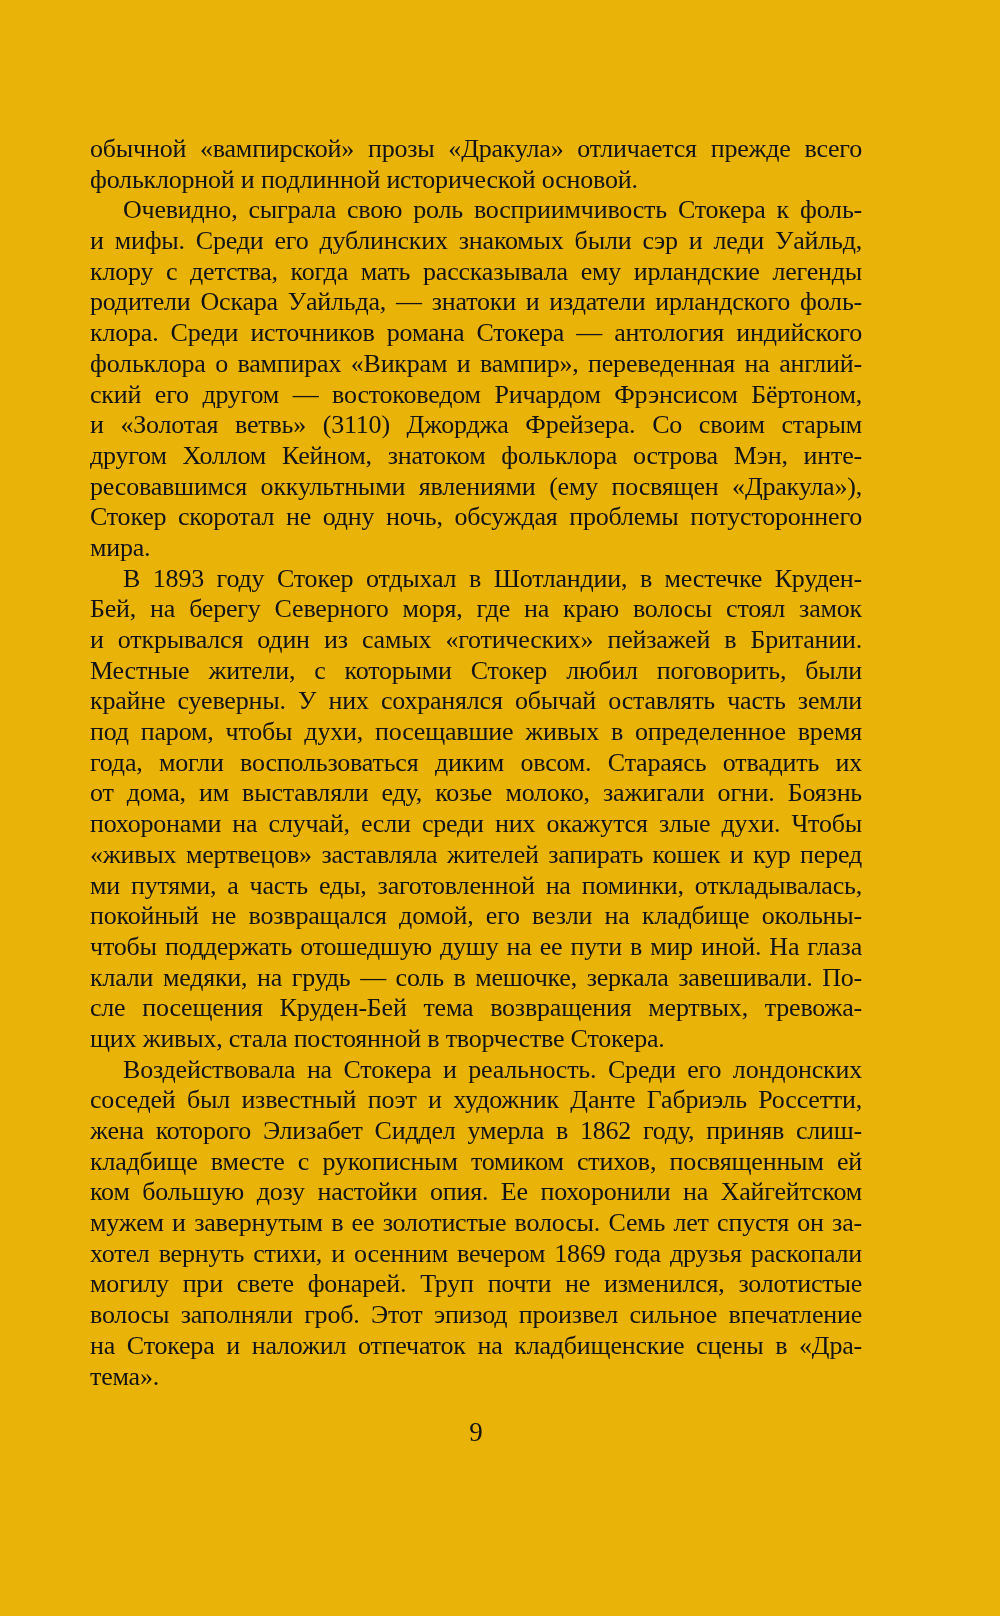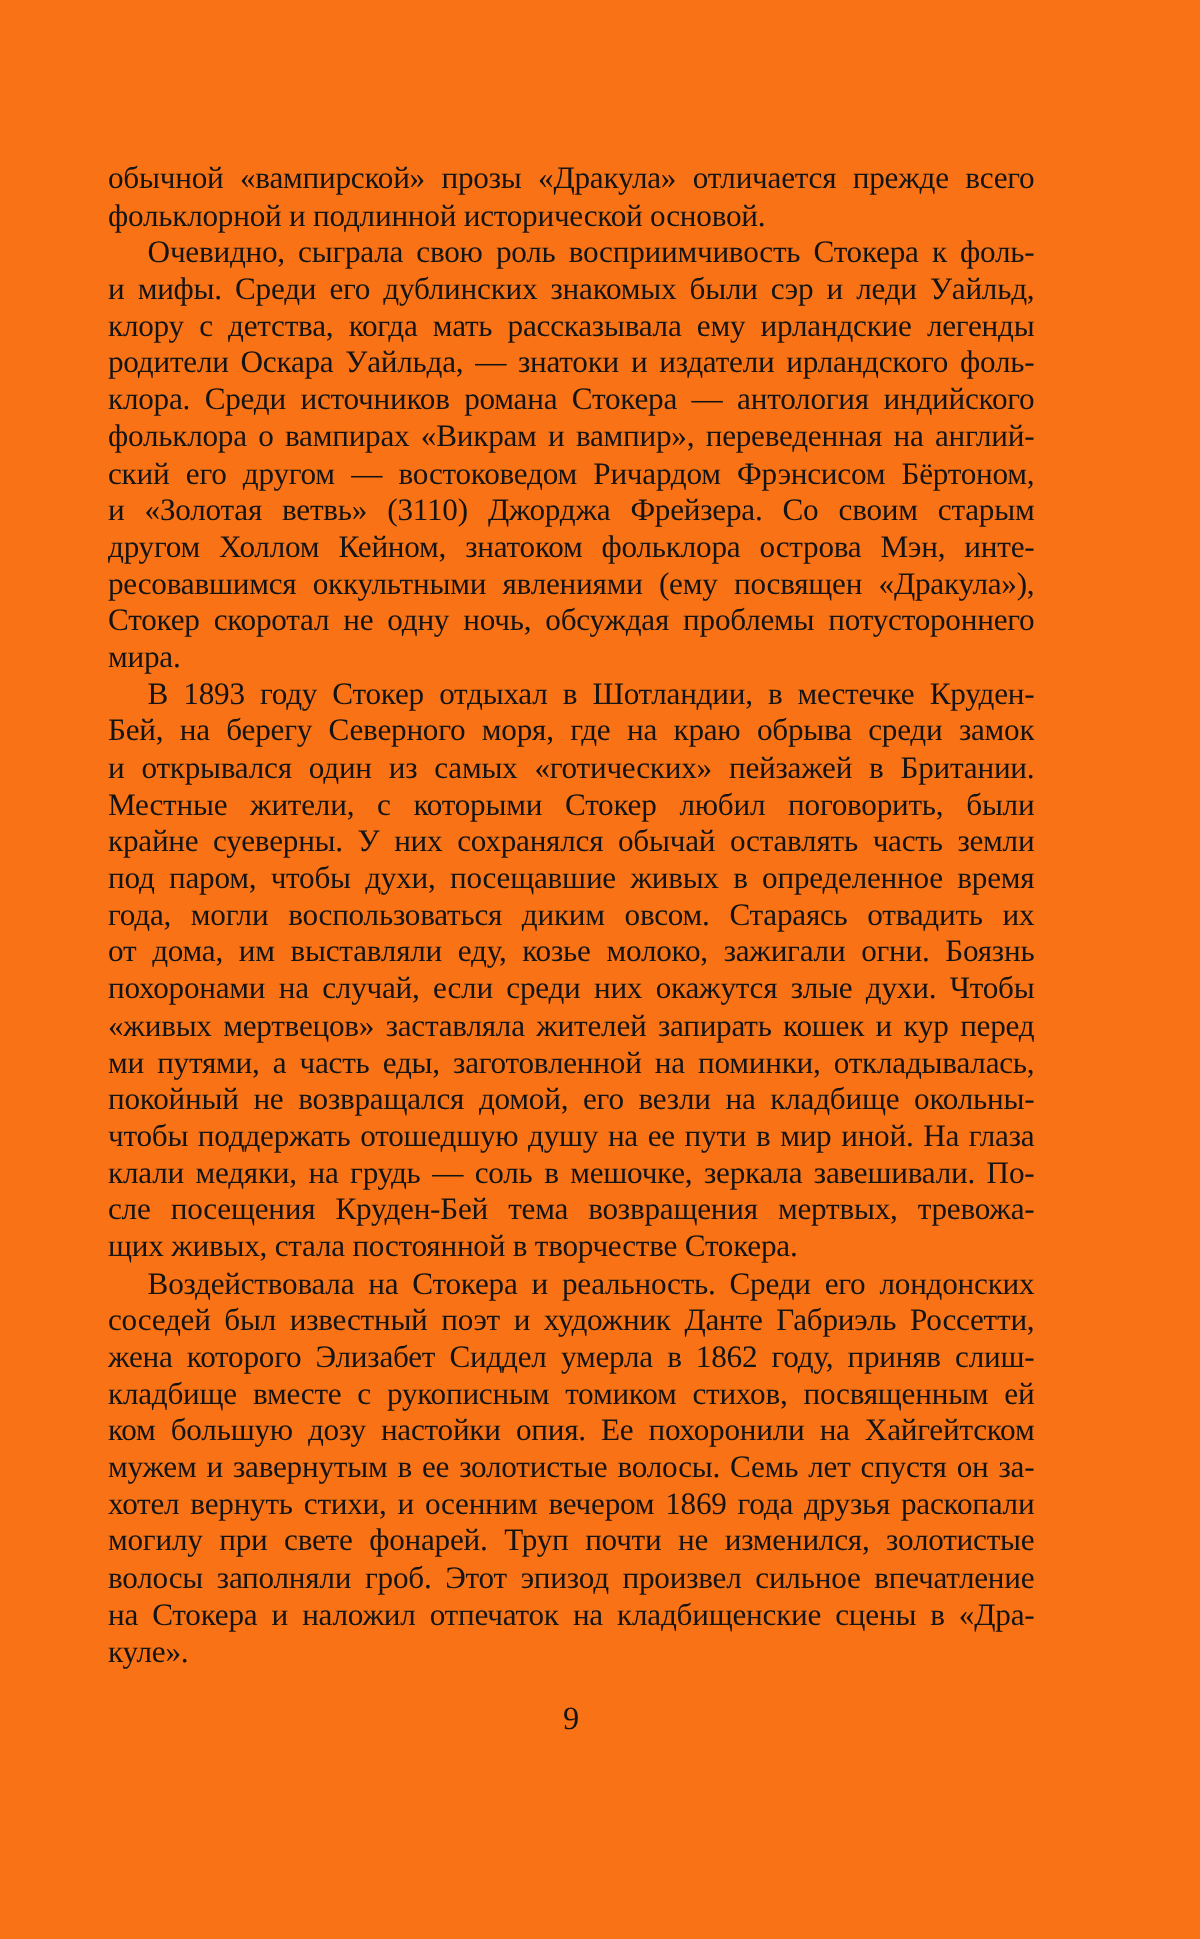--- a/index.html
+++ b/index.html
@@ -4,21 +4,21 @@
 <style>
   html, body {
     margin: 0;
     padding: 0;
     background: #ffffff;
   }
   .book-page {
     position: relative;
     width: 1000px;
     height: 1616px;
-    background: #f97316;
+    background: #eab308;
     color: #141414;
     font-family: "Liberation Serif", "DejaVu Serif", serif;
     overflow: hidden;
   }
   .text-block {
     position: absolute;
     left: 90px;
     top: 134px;
     width: 772px;
     font-size: 26px;
@@ -73,21 +73,21 @@
       <div class="line">ский его другом — востоковедом Ричардом Фрэнсисом Бёртоном,</div>
       <div class="line">и «Золотая ветвь» (3110) Джорджа Фрейзера. Со своим старым</div>
       <div class="line">другом Холлом Кейном, знатоком фольклора острова Мэн, инте-</div>
       <div class="line">ресовавшимся оккультными явлениями (ему посвящен «Дракула»),</div>
       <div class="line">Стокер скоротал не одну ночь, обсуждая проблемы потустороннего</div>
       <div class="line end">мира.</div>
     </div>
 
     <div class="paragraph">
       <div class="line indent">В 1893 году Стокер отдыхал в Шотландии, в местечке Круден-</div>
-      <div class="line">Бей, на берегу Северного моря, где на краю обрыва среди замок</div>
+      <div class="line">Бей, на берегу Северного моря, где на краю волосы стоял замок</div>
       <div class="line">и открывался один из самых «готических» пейзажей в Британии.</div>
       <div class="line">Местные жители, с которыми Стокер любил поговорить, были</div>
       <div class="line">крайне суеверны. У них сохранялся обычай оставлять часть земли</div>
       <div class="line">под паром, чтобы духи, посещавшие живых в определенное время</div>
       <div class="line">года, могли воспользоваться диким овсом. Стараясь отвадить их</div>
       <div class="line">от дома, им выставляли еду, козье молоко, зажигали огни. Боязнь</div>
       <div class="line">похоронами на случай, если среди них окажутся злые духи. Чтобы</div>
       <div class="line">«живых мертвецов» заставляла жителей запирать кошек и кур перед</div>
       <div class="line">ми путями, а часть еды, заготовленной на поминки, откладывалась,</div>
       <div class="line">покойный не возвращался домой, его везли на кладбище окольны-</div>
@@ -101,19 +101,19 @@
       <div class="line indent">Воздействовала на Стокера и реальность. Среди его лондонских</div>
       <div class="line">соседей был известный поэт и художник Данте Габриэль Россетти,</div>
       <div class="line">жена которого Элизабет Сиддел умерла в 1862 году, приняв слиш-</div>
       <div class="line">кладбище вместе с рукописным томиком стихов, посвященным ей</div>
       <div class="line">ком большую дозу настойки опия. Ее похоронили на Хайгейтском</div>
       <div class="line">мужем и завернутым в ее золотистые волосы. Семь лет спустя он за-</div>
       <div class="line">хотел вернуть стихи, и осенним вечером 1869 года друзья раскопали</div>
       <div class="line">могилу при свете фонарей. Труп почти не изменился, золотистые</div>
       <div class="line">волосы заполняли гроб. Этот эпизод произвел сильное впечатление</div>
       <div class="line">на Стокера и наложил отпечаток на кладбищенские сцены в «Дра-</div>
-      <div class="line end">куле».</div>
+      <div class="line end">тема».</div>
     </div>
 
   </div>
 
   <div class="folio">9</div>
 </div>
 
 </body></html>

